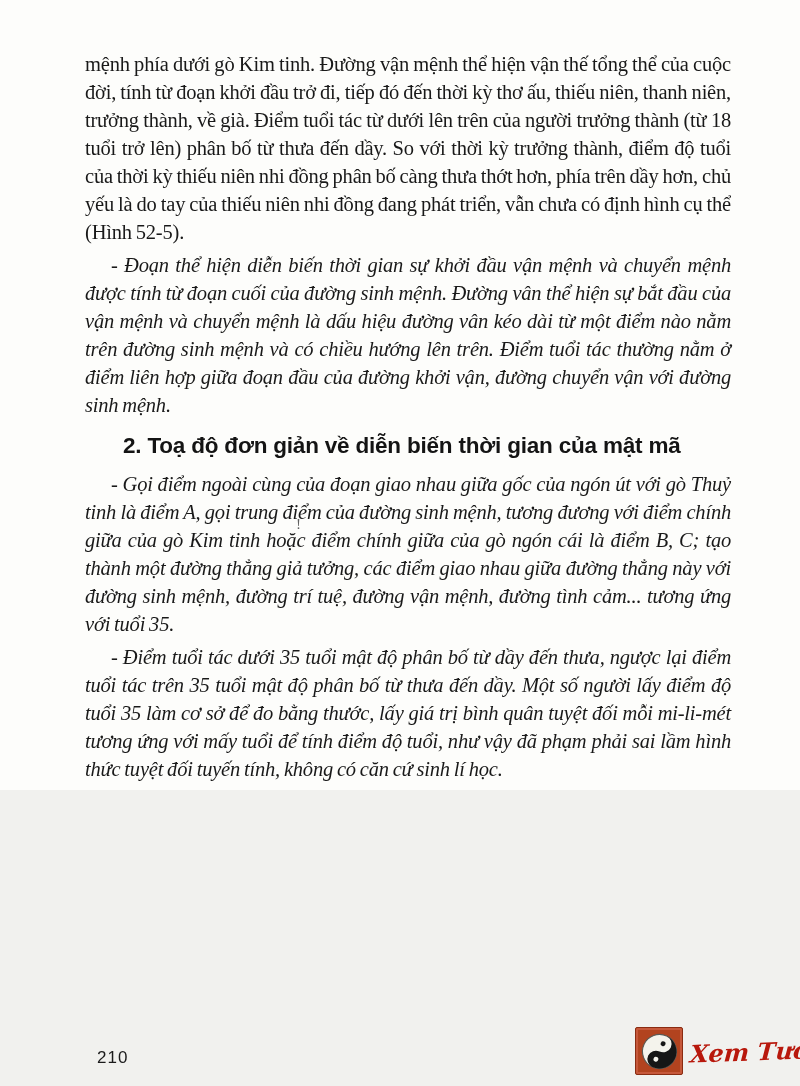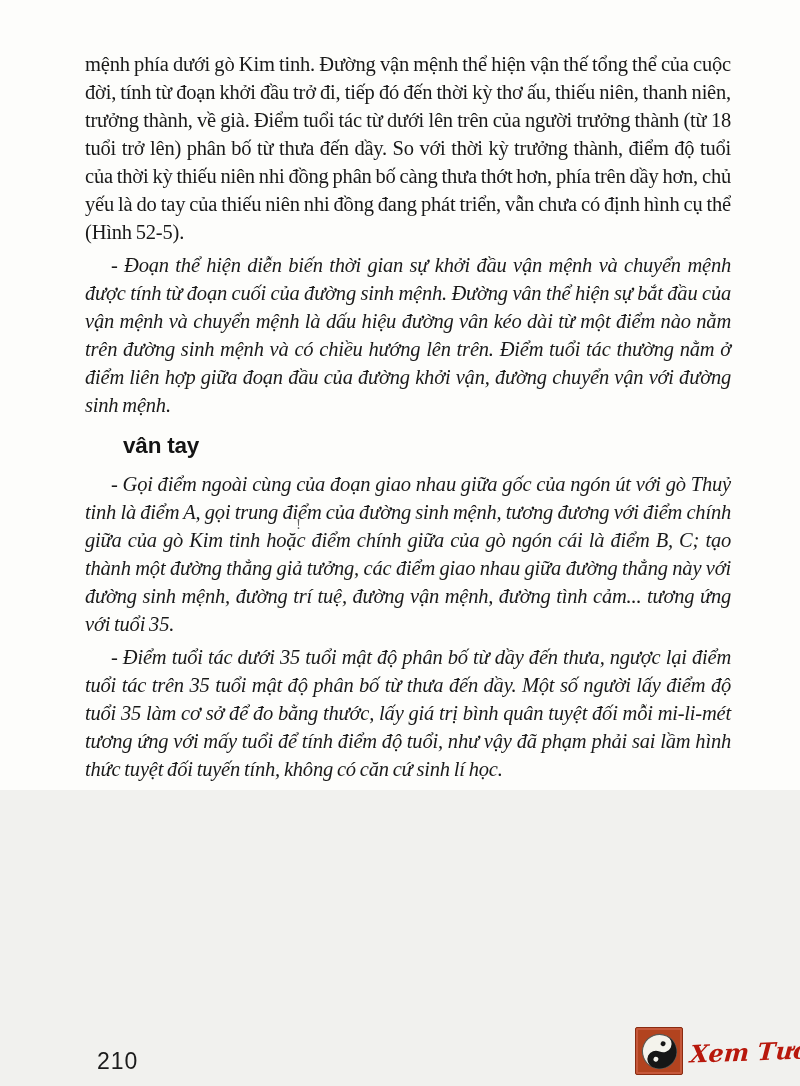--- a/index.html
+++ b/index.html
@@ -39,21 +39,21 @@
   
   .artifact{
     position:absolute;left:296px;top:516px;
     font-size:15px;color:#3a3a3a;opacity:.8;
     font-family:"Liberation Serif",serif;
   }
   
   .page-number{
     position:absolute;left:97px;top:1048px;
     font-family:"Liberation Sans","DejaVu Sans",sans-serif;
-    font-size:23px;letter-spacing:1px;color:#1b1b1b;
+    font-size:17px;letter-spacing:1px;color:#1b1b1b;
   }
   .watermark{
     position:absolute;left:635px;top:1027px;
     display:flex;align-items:center;
   }
   .yy-box{
     width:46px;height:46px;
     background:#b2431f;
     border:1px solid #8a2c12;
     border-radius:2px;
@@ -73,21 +73,21 @@
 </style>
 </head>
 <body>
 
 <div class="page">
 
   <main class="text-block">
       <p class="para">mệnh phía dưới gò Kim tinh. Đường vận mệnh thể hiện vận thế tổng thể của cuộc đời, tính từ đoạn khởi đầu trở đi, tiếp đó đến thời kỳ thơ ấu, thiếu niên, thanh niên, trưởng thành, về già. Điểm tuổi tác từ dưới lên trên của người trưởng thành (từ 18 tuổi trở lên) phân bố từ thưa đến dầy. So với thời kỳ trưởng thành, điểm độ tuổi của thời kỳ thiếu niên nhi đồng phân bố càng thưa thớt hơn, phía trên dầy hơn, chủ yếu là do tay của thiếu niên nhi đồng đang phát triển, vẫn chưa có định hình cụ thể (Hình 52-5).</p>
       <p class="para dash">- Đoạn thể hiện diễn biến thời gian sự khởi đầu vận mệnh và chuyển mệnh được tính từ đoạn cuối của đường sinh mệnh. Đường vân thể hiện sự bắt đầu của vận mệnh và chuyển mệnh là dấu hiệu đường vân kéo dài từ một điểm nào nằm trên đường sinh mệnh và có chiều hướng lên trên. Điểm tuổi tác thường nằm ở điểm liên hợp giữa đoạn đầu của đường khởi vận, đường chuyển vận với đường sinh mệnh.</p>
       <h2 class="heading">
-        <div class="hline">vân tay</div>
+        <div class="hline">2. Toạ độ đơn giản về diễn biến thời gian của mật mã</div>
       </h2>
       <p class="para dash">- Gọi điểm ngoài cùng của đoạn giao nhau giữa gốc của ngón út với gò Thuỷ tinh là điểm A, gọi trung điểm của đường sinh mệnh, tương đương với điểm chính giữa của gò Kim tinh hoặc điểm chính giữa của gò ngón cái là điểm B, C; tạo thành một đường thẳng giả tưởng, các điểm giao nhau giữa đường thẳng này với đường sinh mệnh, đường trí tuệ, đường vận mệnh, đường tình cảm... tương ứng với tuổi 35.</p>
       <p class="para dash">- Điểm tuổi tác dưới 35 tuổi mật độ phân bố từ dầy đến thưa, ngược lại điểm tuổi tác trên 35 tuổi mật độ phân bố từ thưa đến dầy. Một số người lấy điểm độ tuổi 35 làm cơ sở để đo bằng thước, lấy giá trị bình quân tuyệt đối mỗi mi-li-mét tương ứng với mấy tuổi để tính điểm độ tuổi, như vậy đã phạm phải sai lầm hình thức tuyệt đối tuyến tính, không có căn cứ sinh lí học.</p>
     </main>
 
   <span class="artifact">!</span>
 
   <div class="page-number">210</div>
 
   <div class="watermark">

